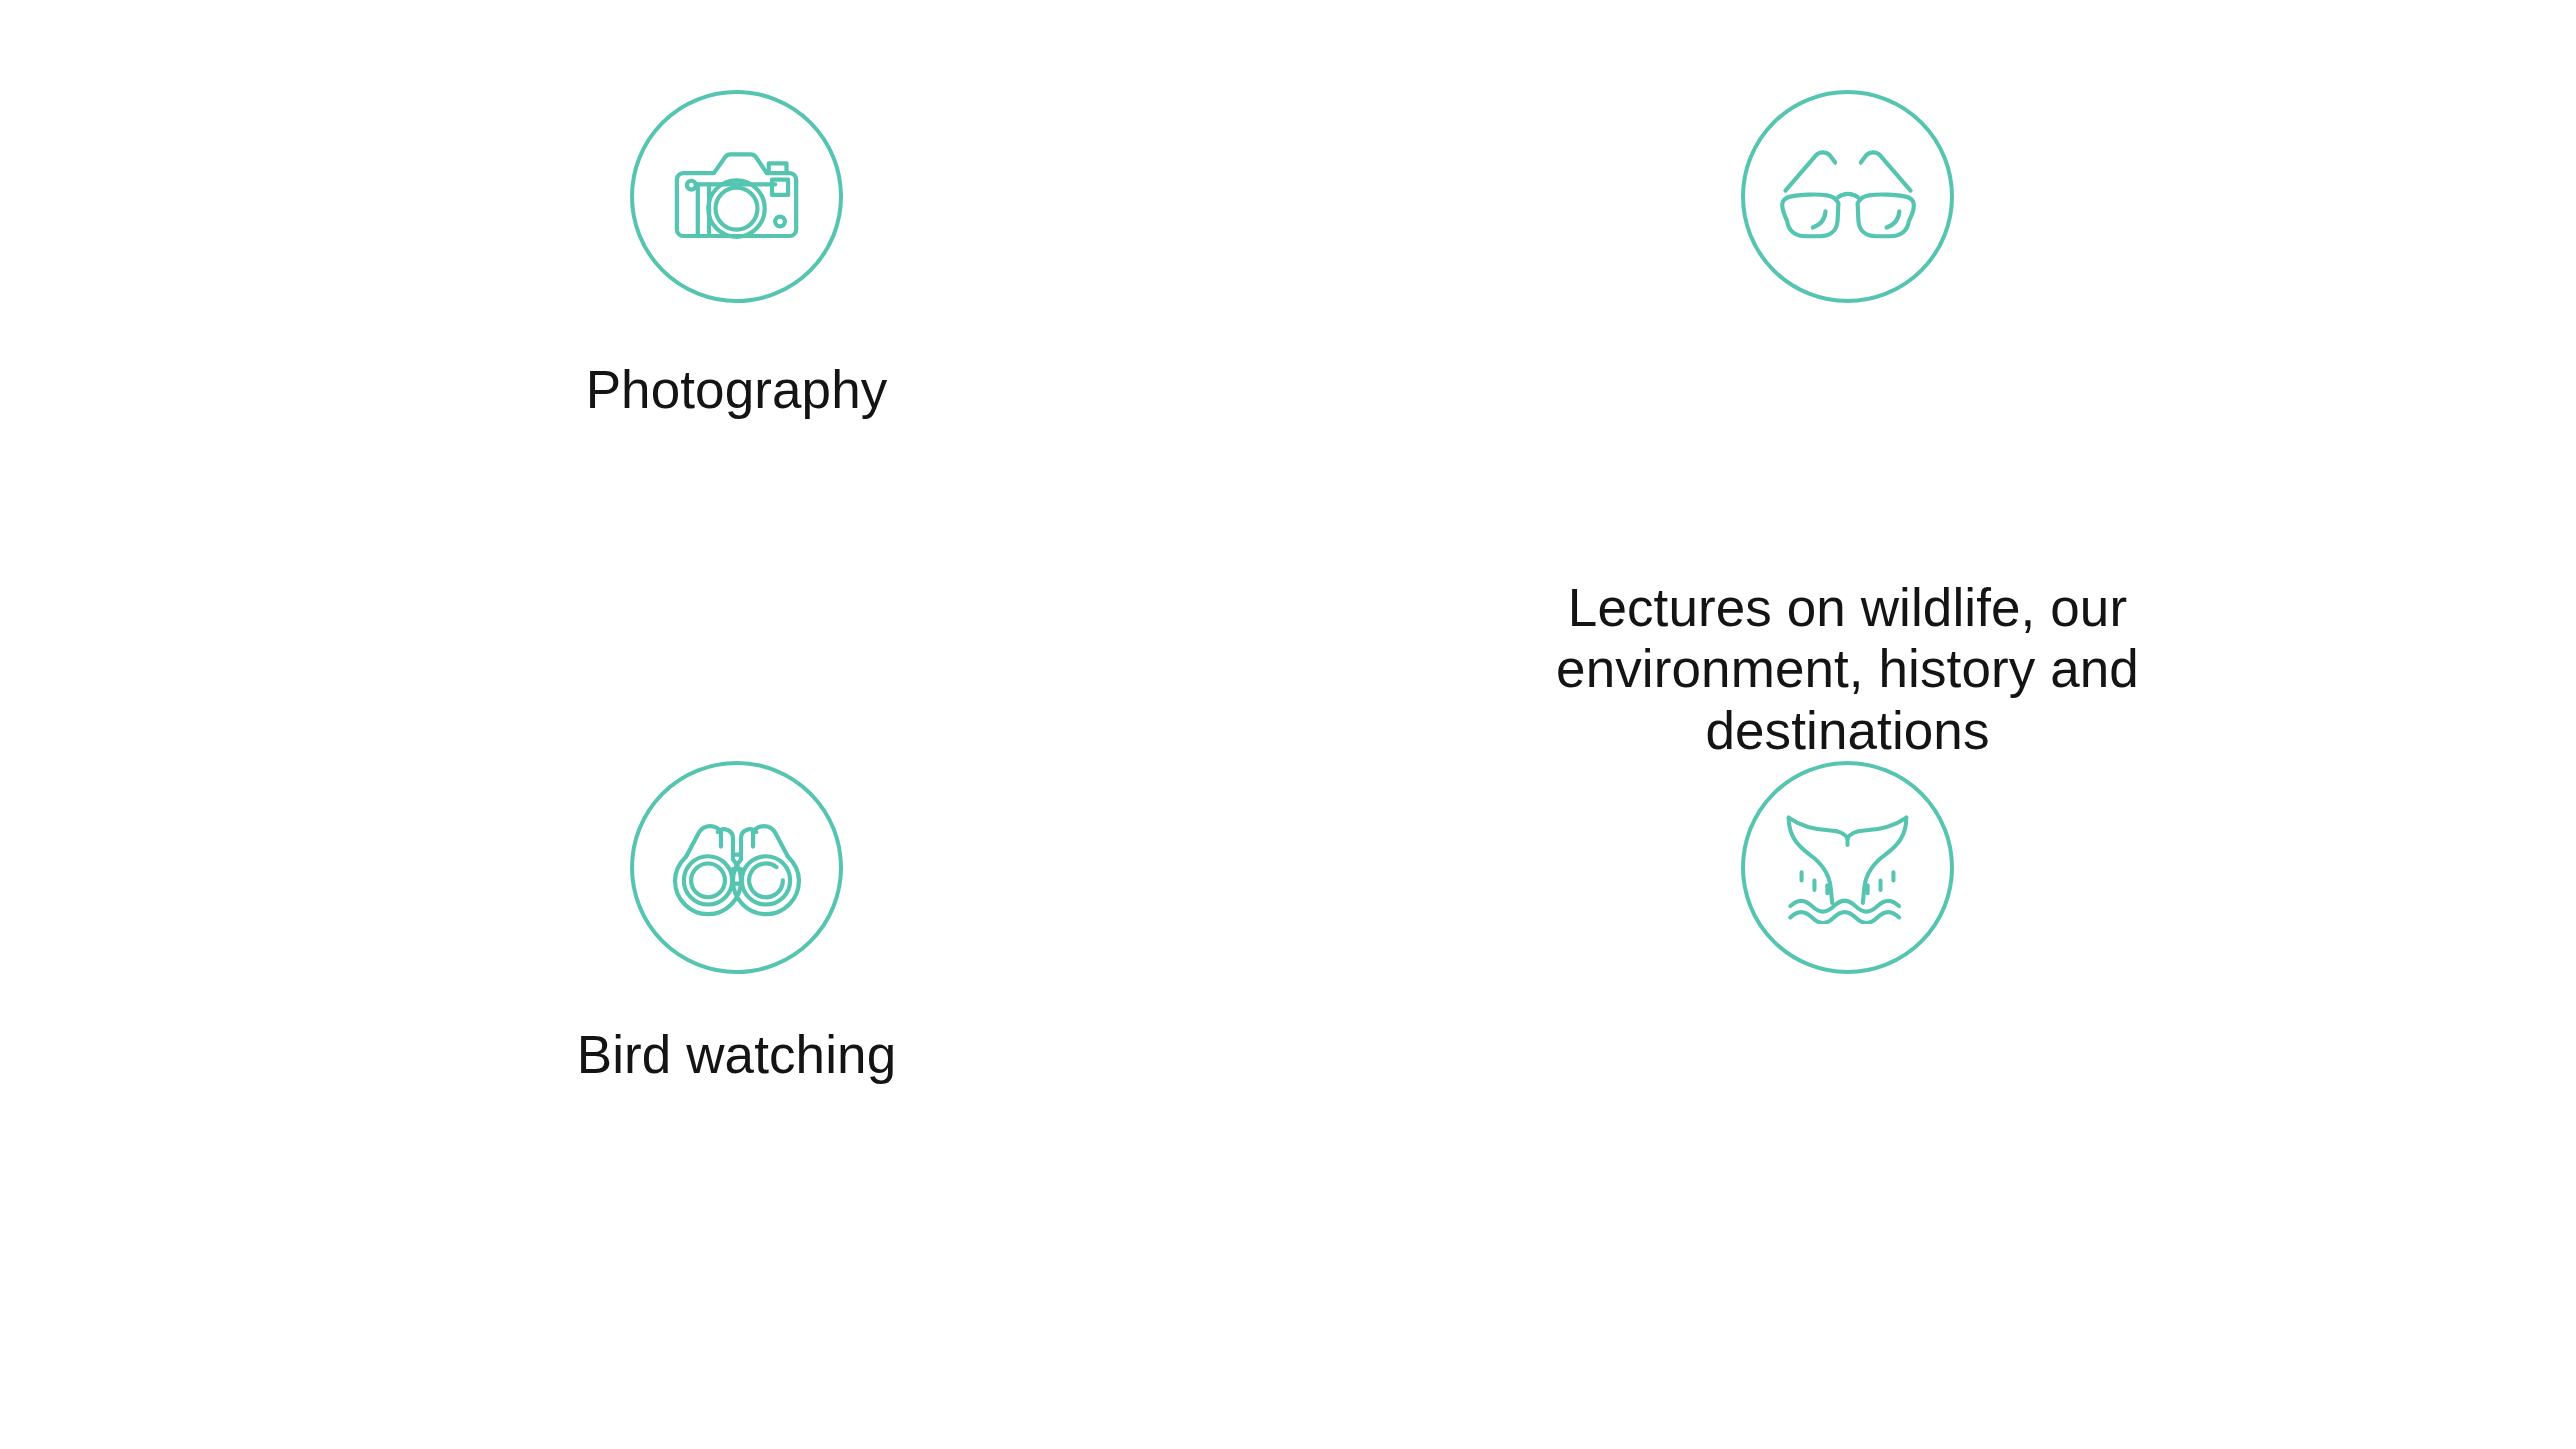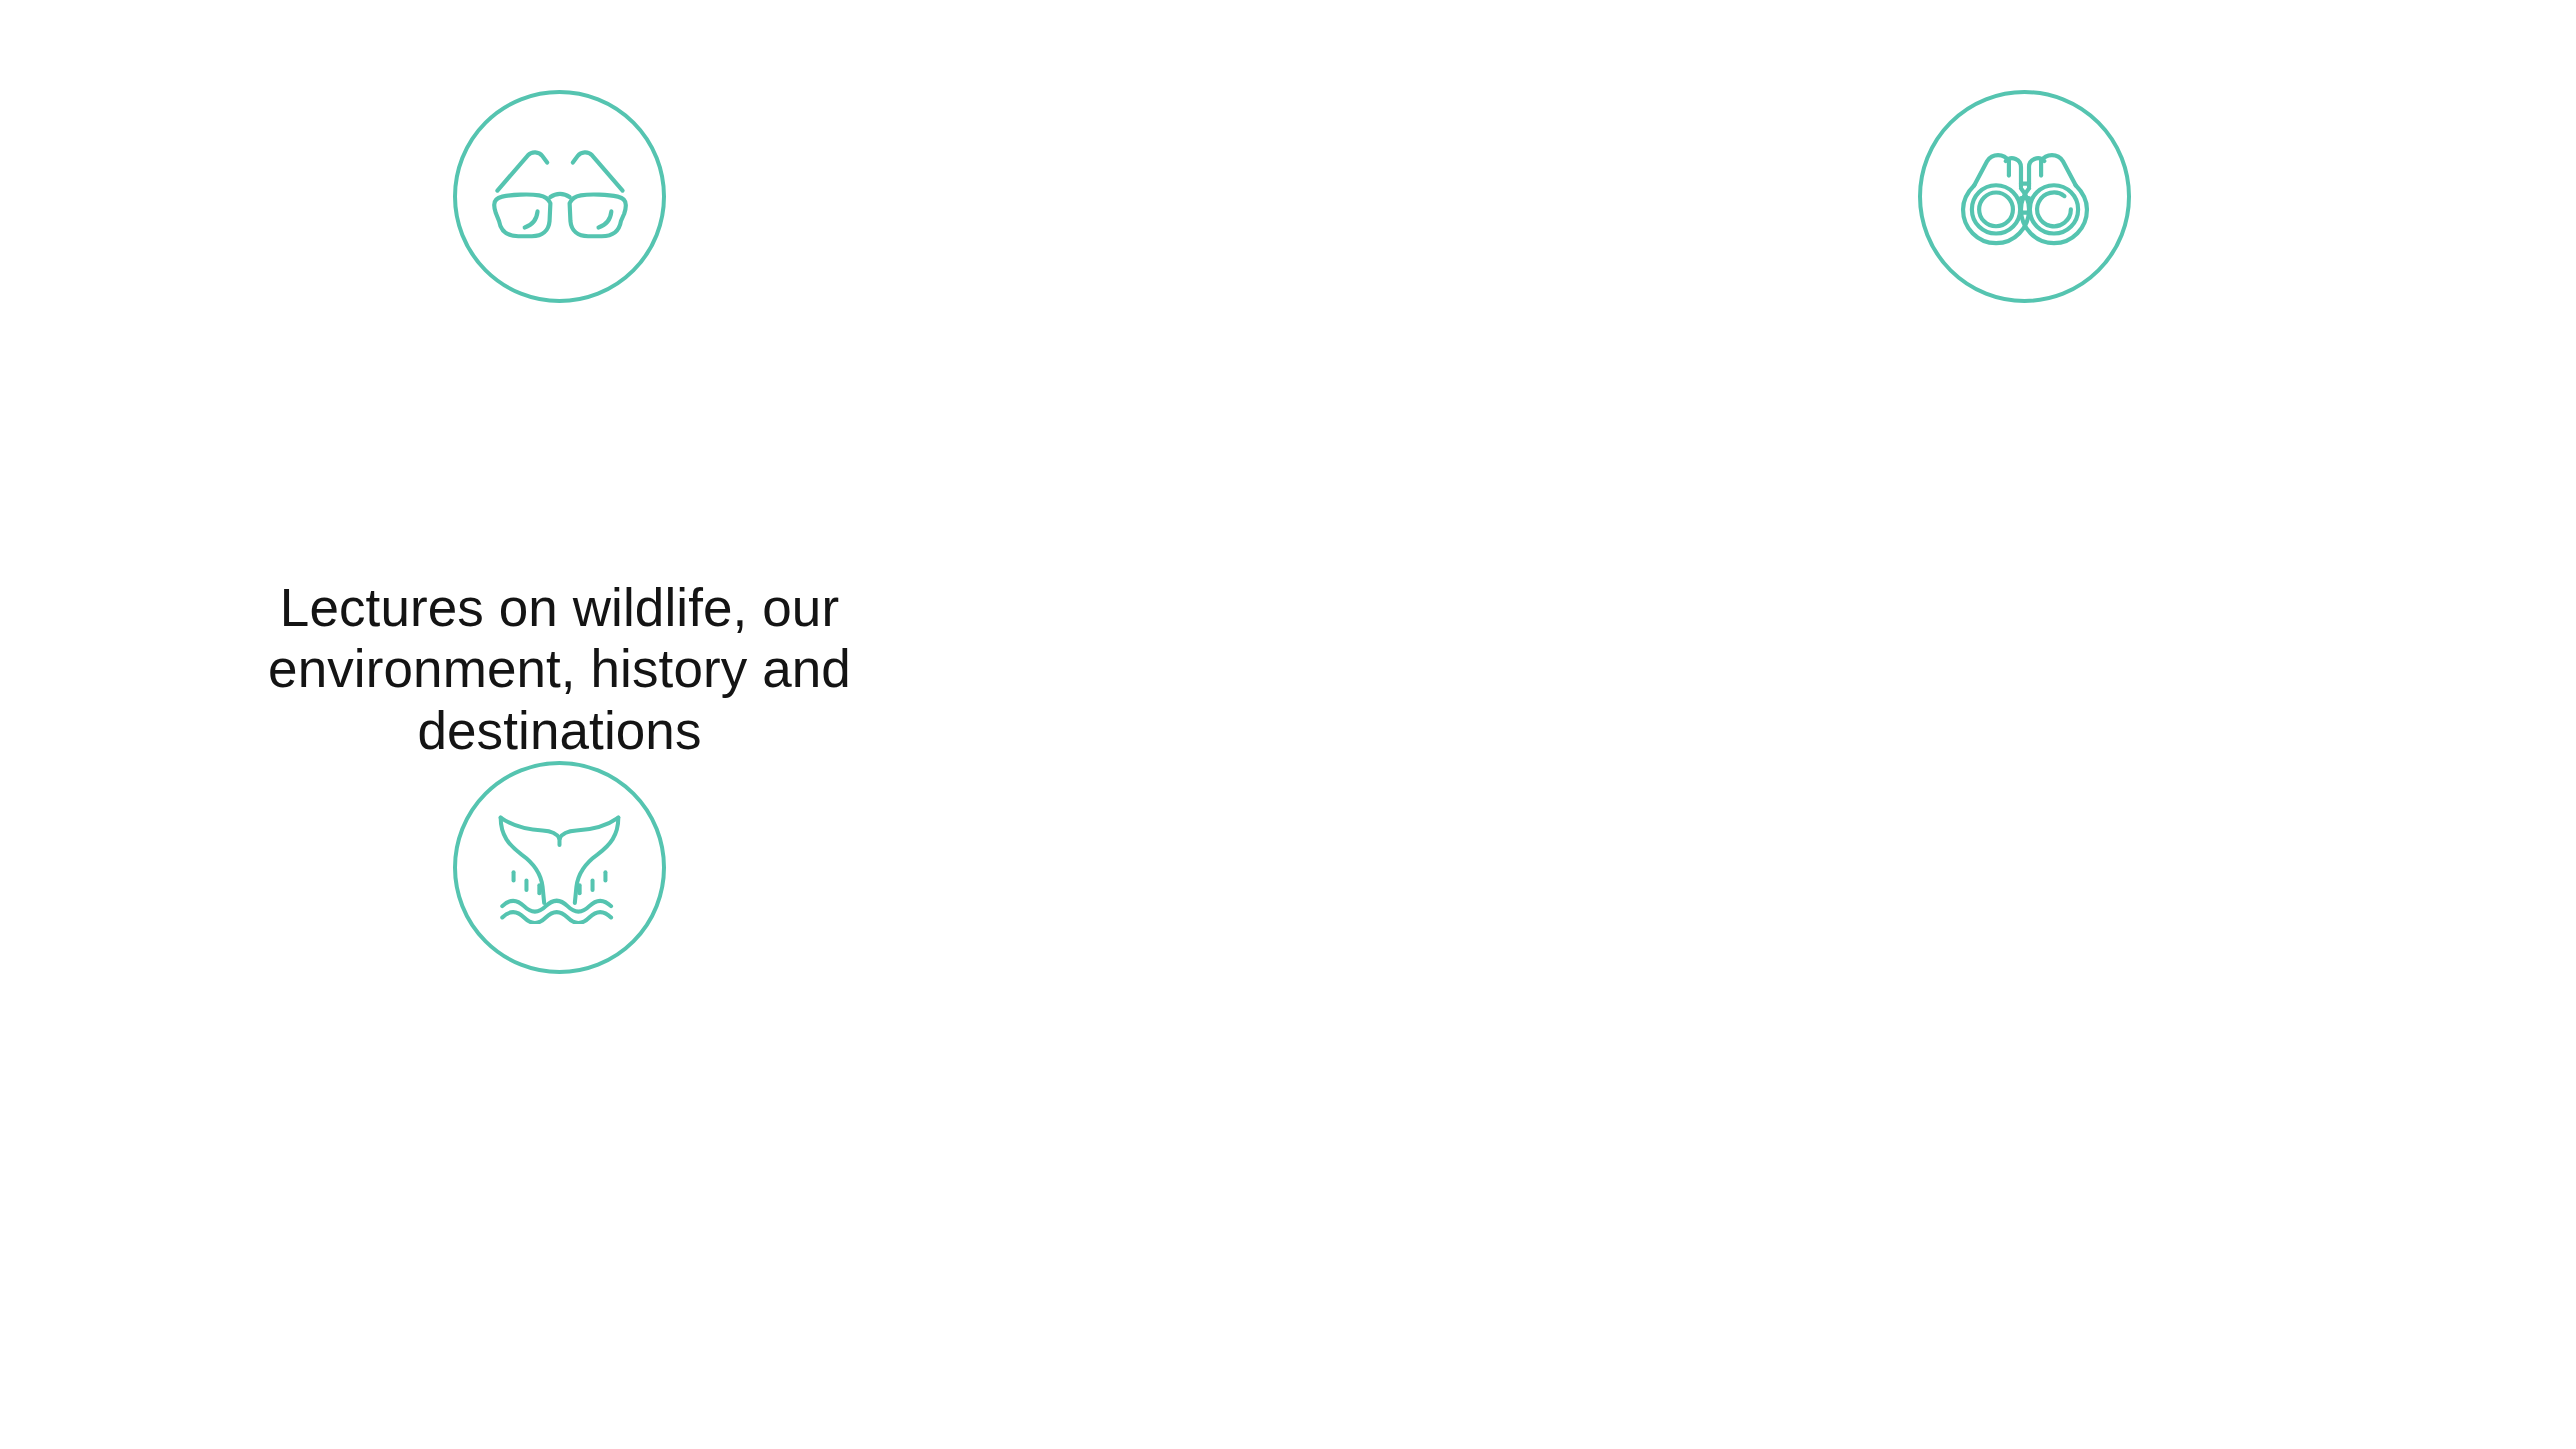--- a/index.html
+++ b/index.html
@@ -78,20 +78,46 @@
     margin-top: 50px;
   }
 </style>
 </head>
 <body style="background: rgb(255, 255, 255);">
 
 <div class="board">
 
   <div class="feature-grid">
 
+    <div class="feature-item col-1 row-1">
+      <div class="icon-badge" style="border-color: rgb(85, 196, 176);">
+        <svg width="129" height="105" viewBox="0 0 160 130" fill="none" stroke="#55c4b0" stroke-width="5.2" stroke-linecap="round" stroke-linejoin="round">
+
+          <path d="M14 36h38l14-20a8 8 0 0 1 6.5-3.2h25A8 8 0 0 1 104 16l13.5 20H146a8 8 0 0 1 8 8v62a8 8 0 0 1-8 8H14a8 8 0 0 1-8-8V44a8 8 0 0 1 8-8z"></path>
+
+          <path d="M120 36V24h22v12"></path>
+
+          <circle cx="24" cy="51" r="5.5"></circle>
+
+          <circle cx="134" cy="96" r="6"></circle>
+
+          <path d="M32 50h96"></path>
+
+          <path d="M32 50v64"></path>
+          <path d="M46 50v64"></path>
+
+          <rect x="124" y="44" width="20" height="19"></rect>
+
+          <circle cx="80" cy="80" r="35"></circle>
+
+          <circle cx="80" cy="80" r="26"></circle>
+        </svg>
+      </div>
+      <div class="feature-label" style="color: rgb(20, 20, 20);">Photography</div>
+    </div>
 
     <div class="feature-item col-2 row-1">
       <div class="icon-badge" style="border-color: rgb(85, 196, 176);">
         <svg width="138" height="106" viewBox="0 0 172 132" fill="none" stroke="#55c4b0" stroke-width="5.2" stroke-linecap="round" stroke-linejoin="round">
 
           <path d="M8 58 L46 14 a12 12 0 0 1 18 1 l6 8"></path>
 
           <path d="M164 58 L126 14 a12 12 0 0 0 -18 1 l-6 8"></path>
 
           <path d="M4 76c0-6 3-9 10-10.5 12-2.6 34-3.4 46-1.6 8 1.2 12 5 14 10l-1 22c-1 12-9 19-22 19H34c-14 0-22-7-24-19L6 86c-1-3-2-6-2-10z"></path>
@@ -126,20 +152,21 @@
           <path d="M78 66h10"></path>
           <path d="M78 84h10"></path>
 
           <circle cx="47" cy="80" r="30"></circle>
           <circle cx="47" cy="80" r="21"></circle>
 
           <circle cx="119" cy="80" r="30"></circle>
           <path d="M140 80a21 21 0 1 1-8-16.5"></path>
         </svg>
       </div>
+      <div class="feature-label" style="color: rgb(20, 20, 20);">Bird watching</div>
     </div>
 
     <div class="feature-item col-2 row-2">
       <div class="icon-badge" style="border-color: rgb(85, 196, 176);">
         <svg width="137" height="113" viewBox="0 0 170 140" fill="none" stroke="#55c4b0" stroke-width="5" stroke-linecap="round" stroke-linejoin="round">
 
           <path d="M12 8c0 22 10 34 26 46 14 10 24 22 26 40l2 20"></path>
           <path d="M12 8c14 10 32 15 52 16 12 0.6 18 4 21 10"></path>
           <path d="M158 8c0 22-10 34-26 46-14 10-24 22-26 40l-2 20"></path>
           <path d="M158 8c-14 10-32 15-52 16-12 0.6-18 4-21 10"></path>

